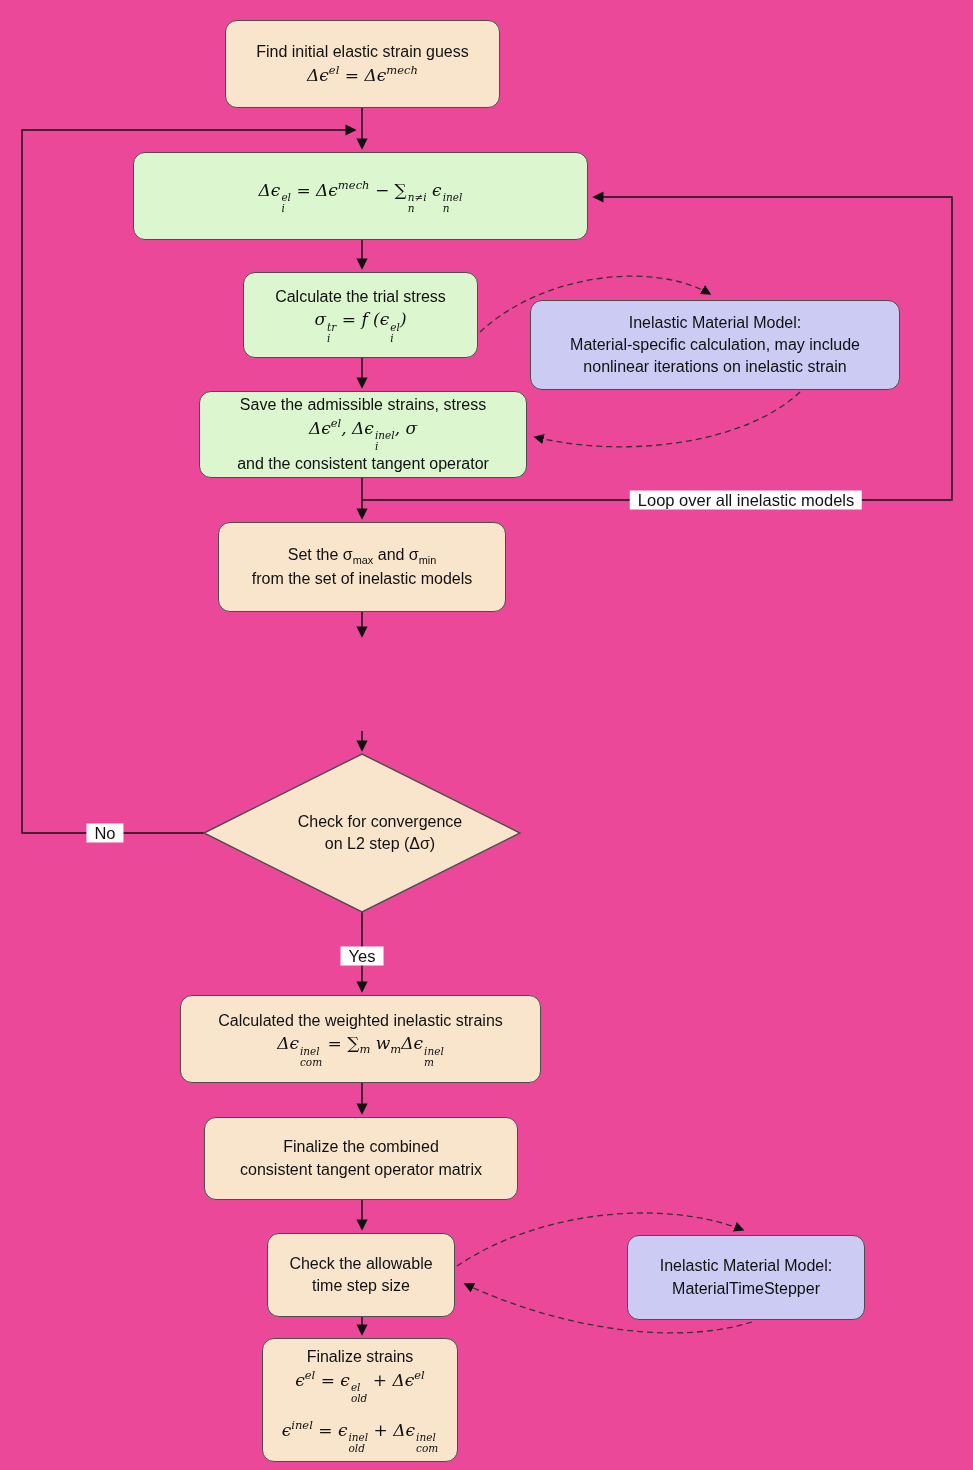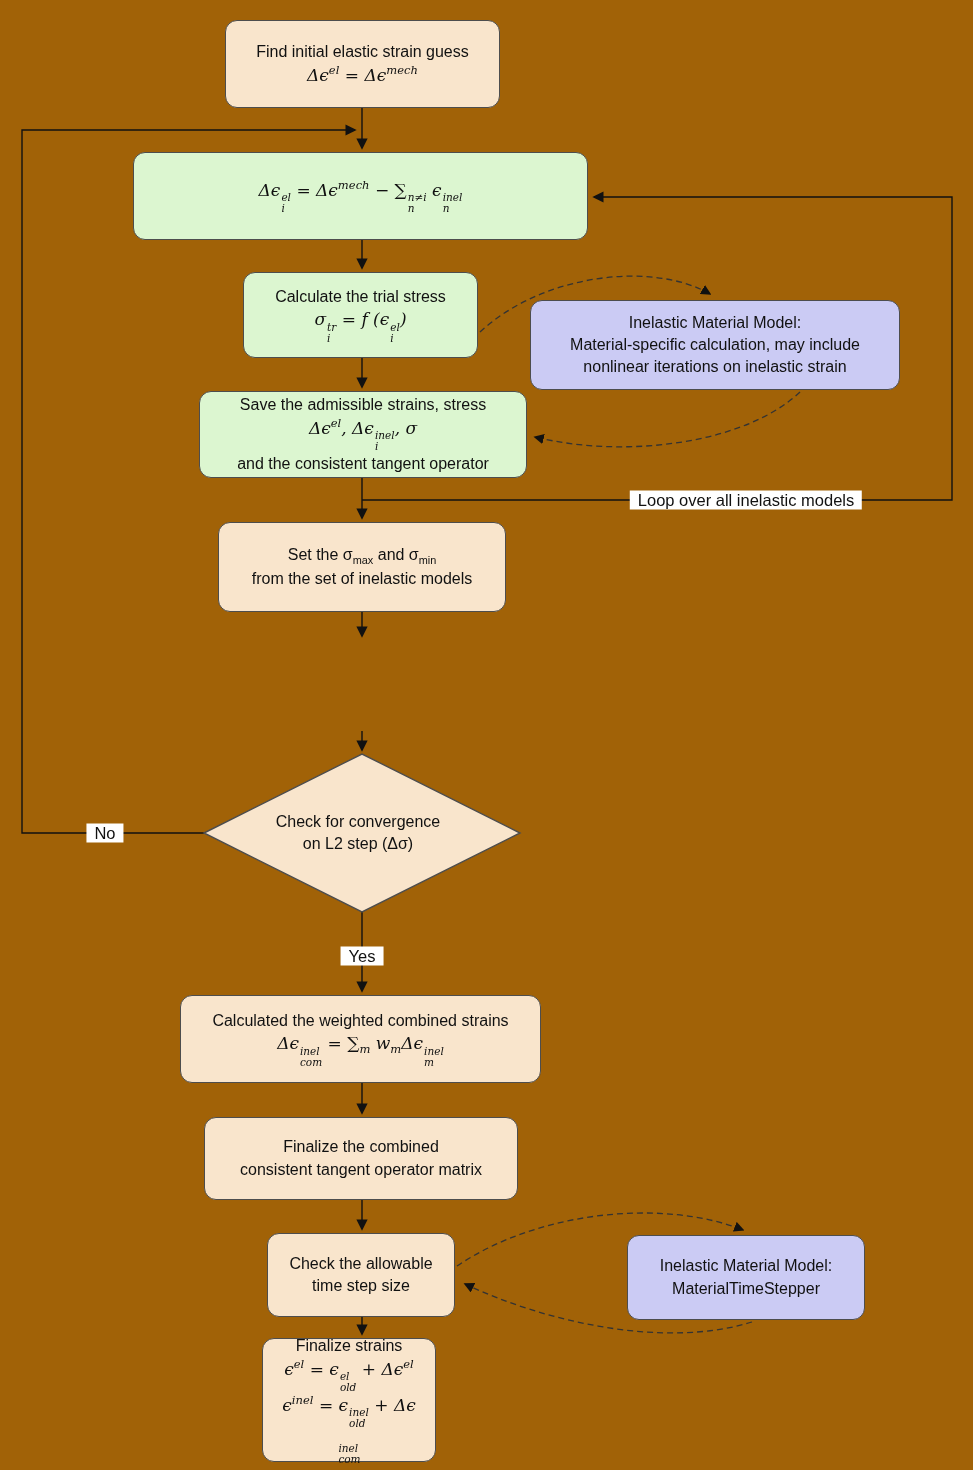--- a/index.html
+++ b/index.html
@@ -1,16 +1,16 @@
 <!DOCTYPE html>
 <html style="--tan: #f9e5cc; --green: #dcf6d0; --purple: #cbcbf4; --border: #4d4d4d;"><head>
 <meta charset="utf-8">
 <style>
   html,body{margin:0;padding:0;background:#ffffff;}
-  .canvas{position:relative;width:973px;height:1470px;background:#a16207;overflow:hidden;
+  .canvas{position:relative;width:973px;height:1470px;background:#ec4899;overflow:hidden;
           font-family:"Liberation Sans",sans-serif;color:#111;}
   svg.edges{position:absolute;left:0;top:0;width:973px;height:1470px;}
   .node{position:absolute;box-sizing:border-box;border:1.4px solid var(--border);
         border-radius:12px;display:flex;flex-direction:column;justify-content:center;
         align-items:center;text-align:center;padding:6px 8px;line-height:1.38;}
   .node.tan{background:var(--tan);}
   .node.green{background:var(--green);}
   .node.purple{background:var(--purple);}
   .t{font-size:16px;}
   .m{font-family:"DejaVu Serif",serif;font-style:italic;font-size:17px;}
@@ -101,27 +101,27 @@
         </span>, σ</span>
     <span class="t">and the consistent tangent operator</span>
   </div>
 
   <div class="node tan" style="left:218px;top:522px;width:288px;height:90px;">
     <span class="t">Set the σ<sub>max</sub> and σ<sub>min</sub></span>
     <span class="t">from the set of inelastic models</span>
   </div>
 
 
-  <div class="diamond-text" style="left:234px;top:793px;width:248px;height:80px;text-align:right;">
+  <div class="diamond-text" style="left:256px;top:793px;width:248px;height:80px;text-align:right;">
     <span class="t">Check for convergence</span>
     <span class="t">on L2 step (Δσ)</span>
   </div>
 
   <div class="node tan" style="left:180px;top:995px;width:361px;height:88px;">
-    <span class="t">Calculated the weighted combined strains</span>
+    <span class="t">Calculated the weighted inelastic strains</span>
     <span class="m">Δϵ<span class="ss">
           <span>inel</span>
           <span>com</span>
         </span> = ∑<sub>m</sub> w<sub>m</sub>Δϵ<span class="ss">
           <span>inel</span>
           <span>m</span>
         </span></span>
   </div>
 
   <div class="node tan" style="left:204px;top:1117px;width:314px;height:83px;">
@@ -132,21 +132,21 @@
   <div class="node tan" style="left:267px;top:1233px;width:188px;height:84px;">
     <span class="t">Check the allowable</span>
     <span class="t">time step size</span>
   </div>
 
   <div class="node purple" style="left:627px;top:1235px;width:238px;height:85px;">
     <span class="t">Inelastic Material Model:</span>
     <span class="t">MaterialTimeStepper</span>
   </div>
 
-  <div class="node tan" style="left:262px;top:1338px;width:174px;height:124px;padding-left:8px;">
+  <div class="node tan" style="left:262px;top:1338px;width:196px;height:124px;padding-left:8px;">
     <span class="t">Finalize strains</span>
     <span class="m">ϵ<sup>el</sup> = ϵ<span class="ss">
           <span>el</span>
           <span>old</span>
         </span> + Δϵ<sup>el</sup></span>
     <span class="gap"></span>
     <span class="m">ϵ<sup>inel</sup> = ϵ<span class="ss">
           <span>inel</span>
           <span>old</span>
         </span> + Δϵ<span class="ss">

